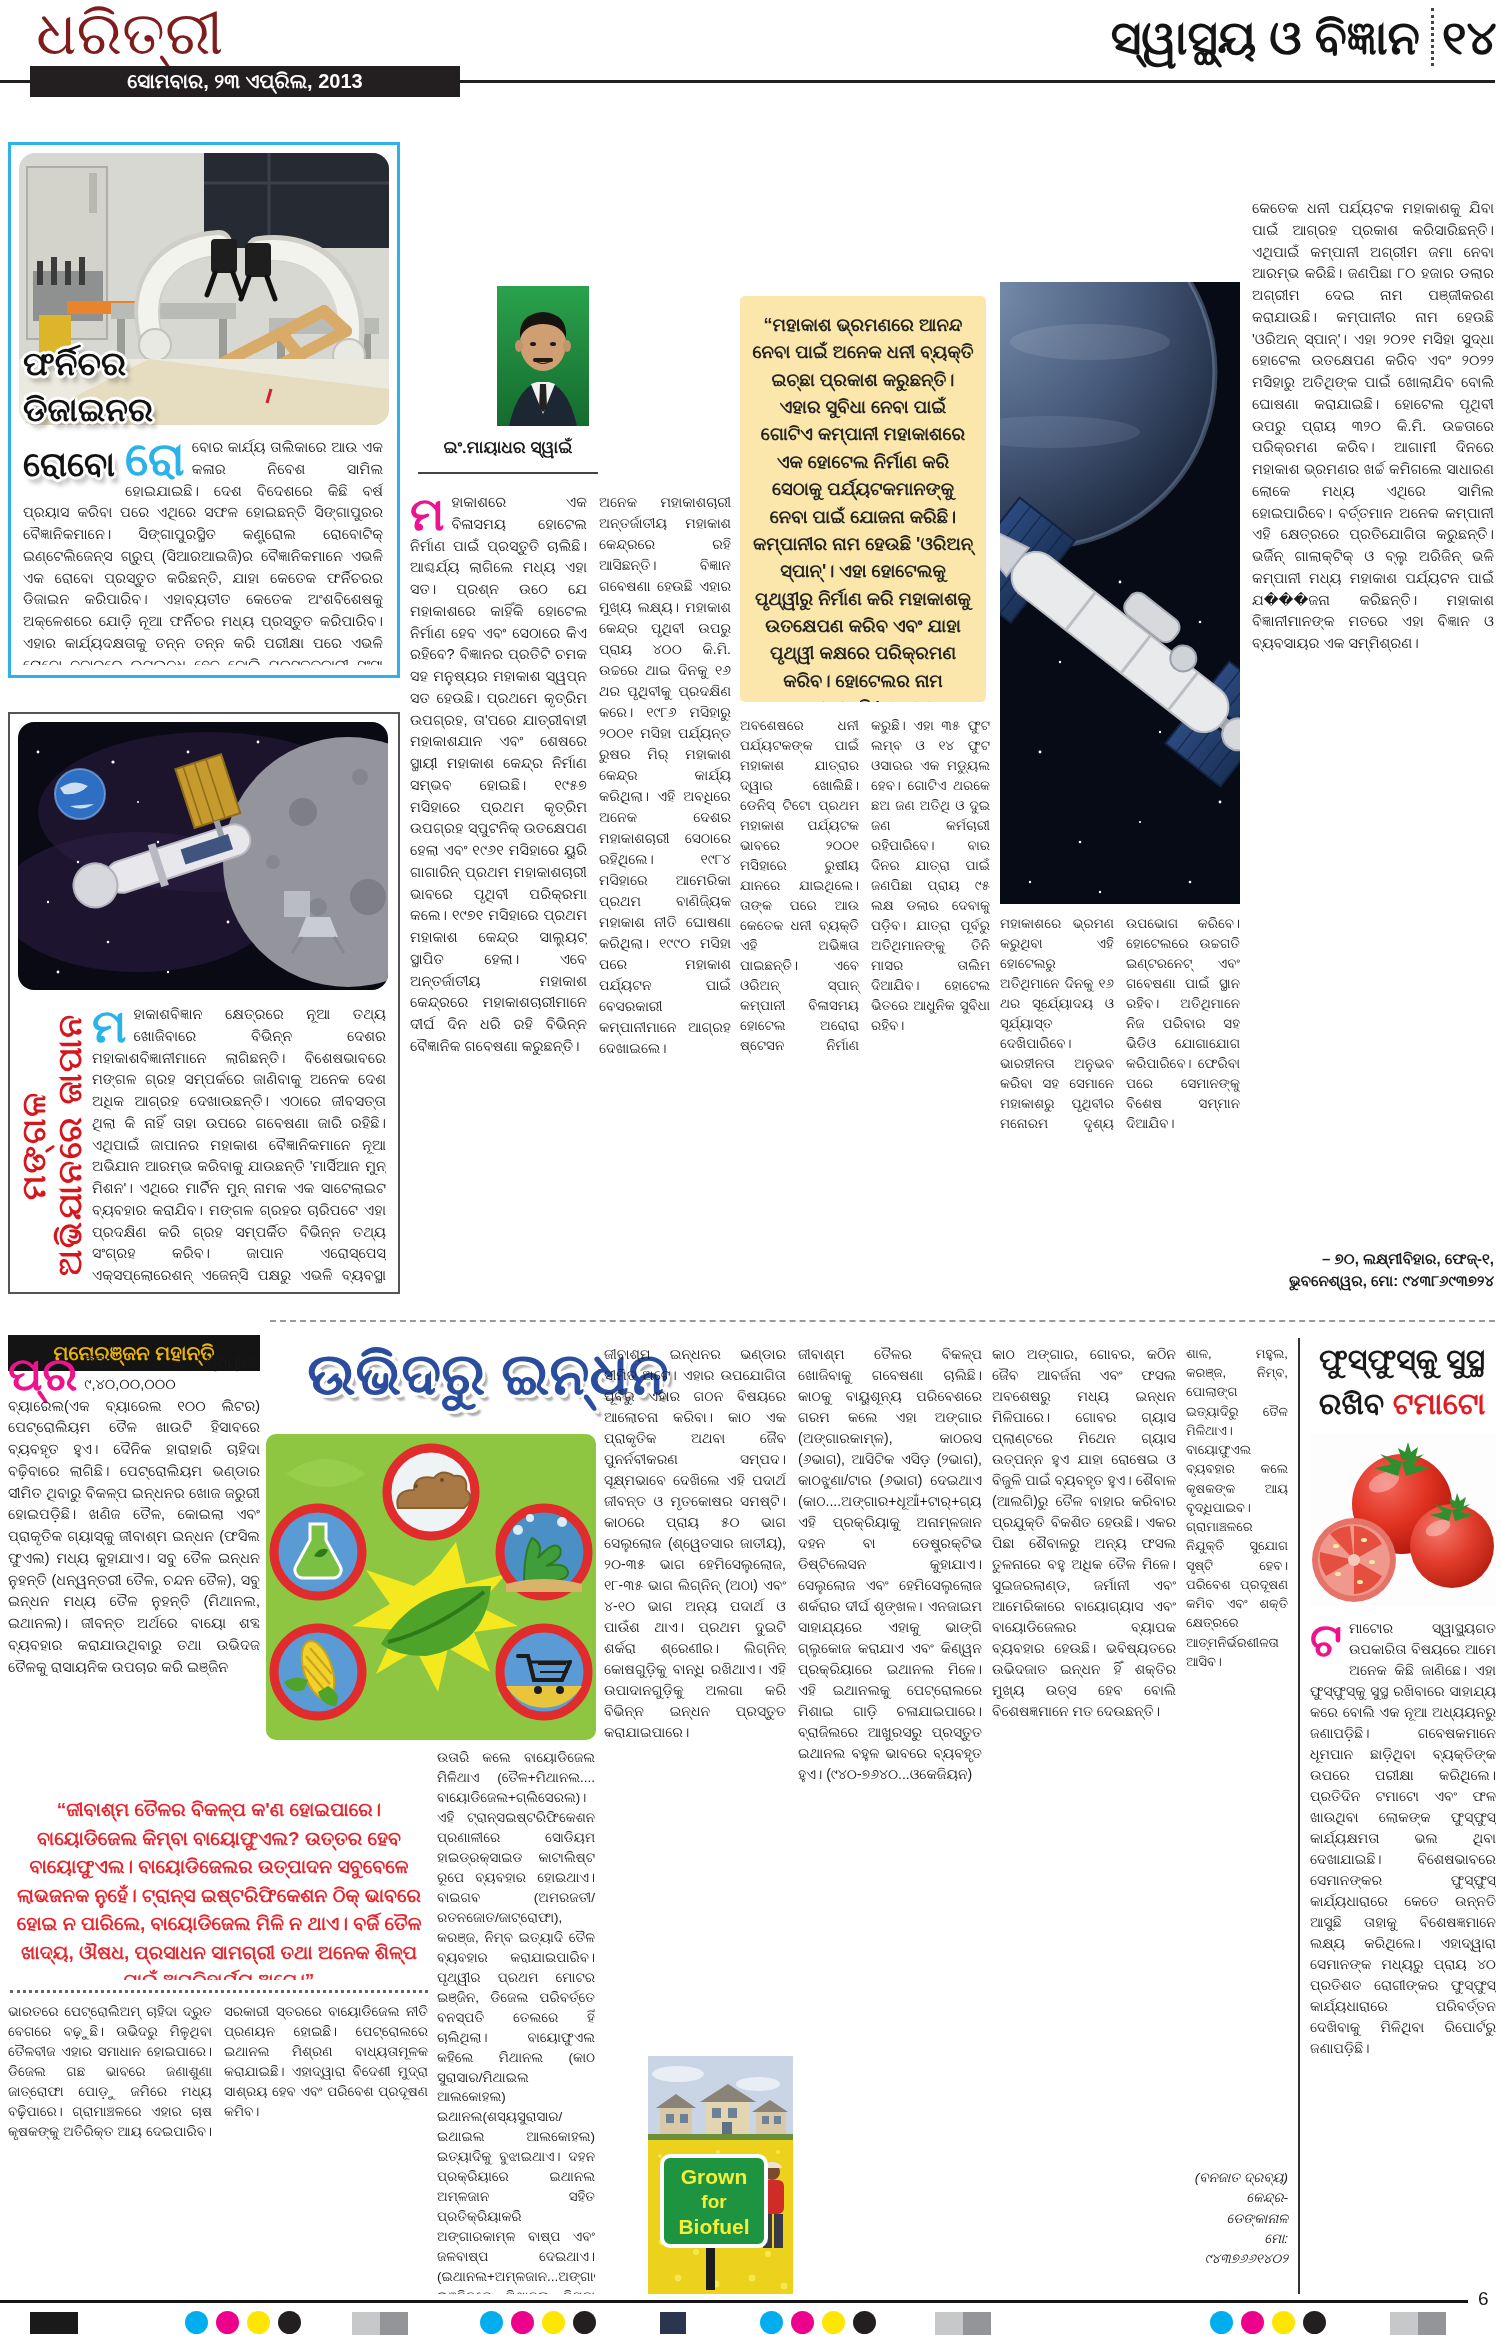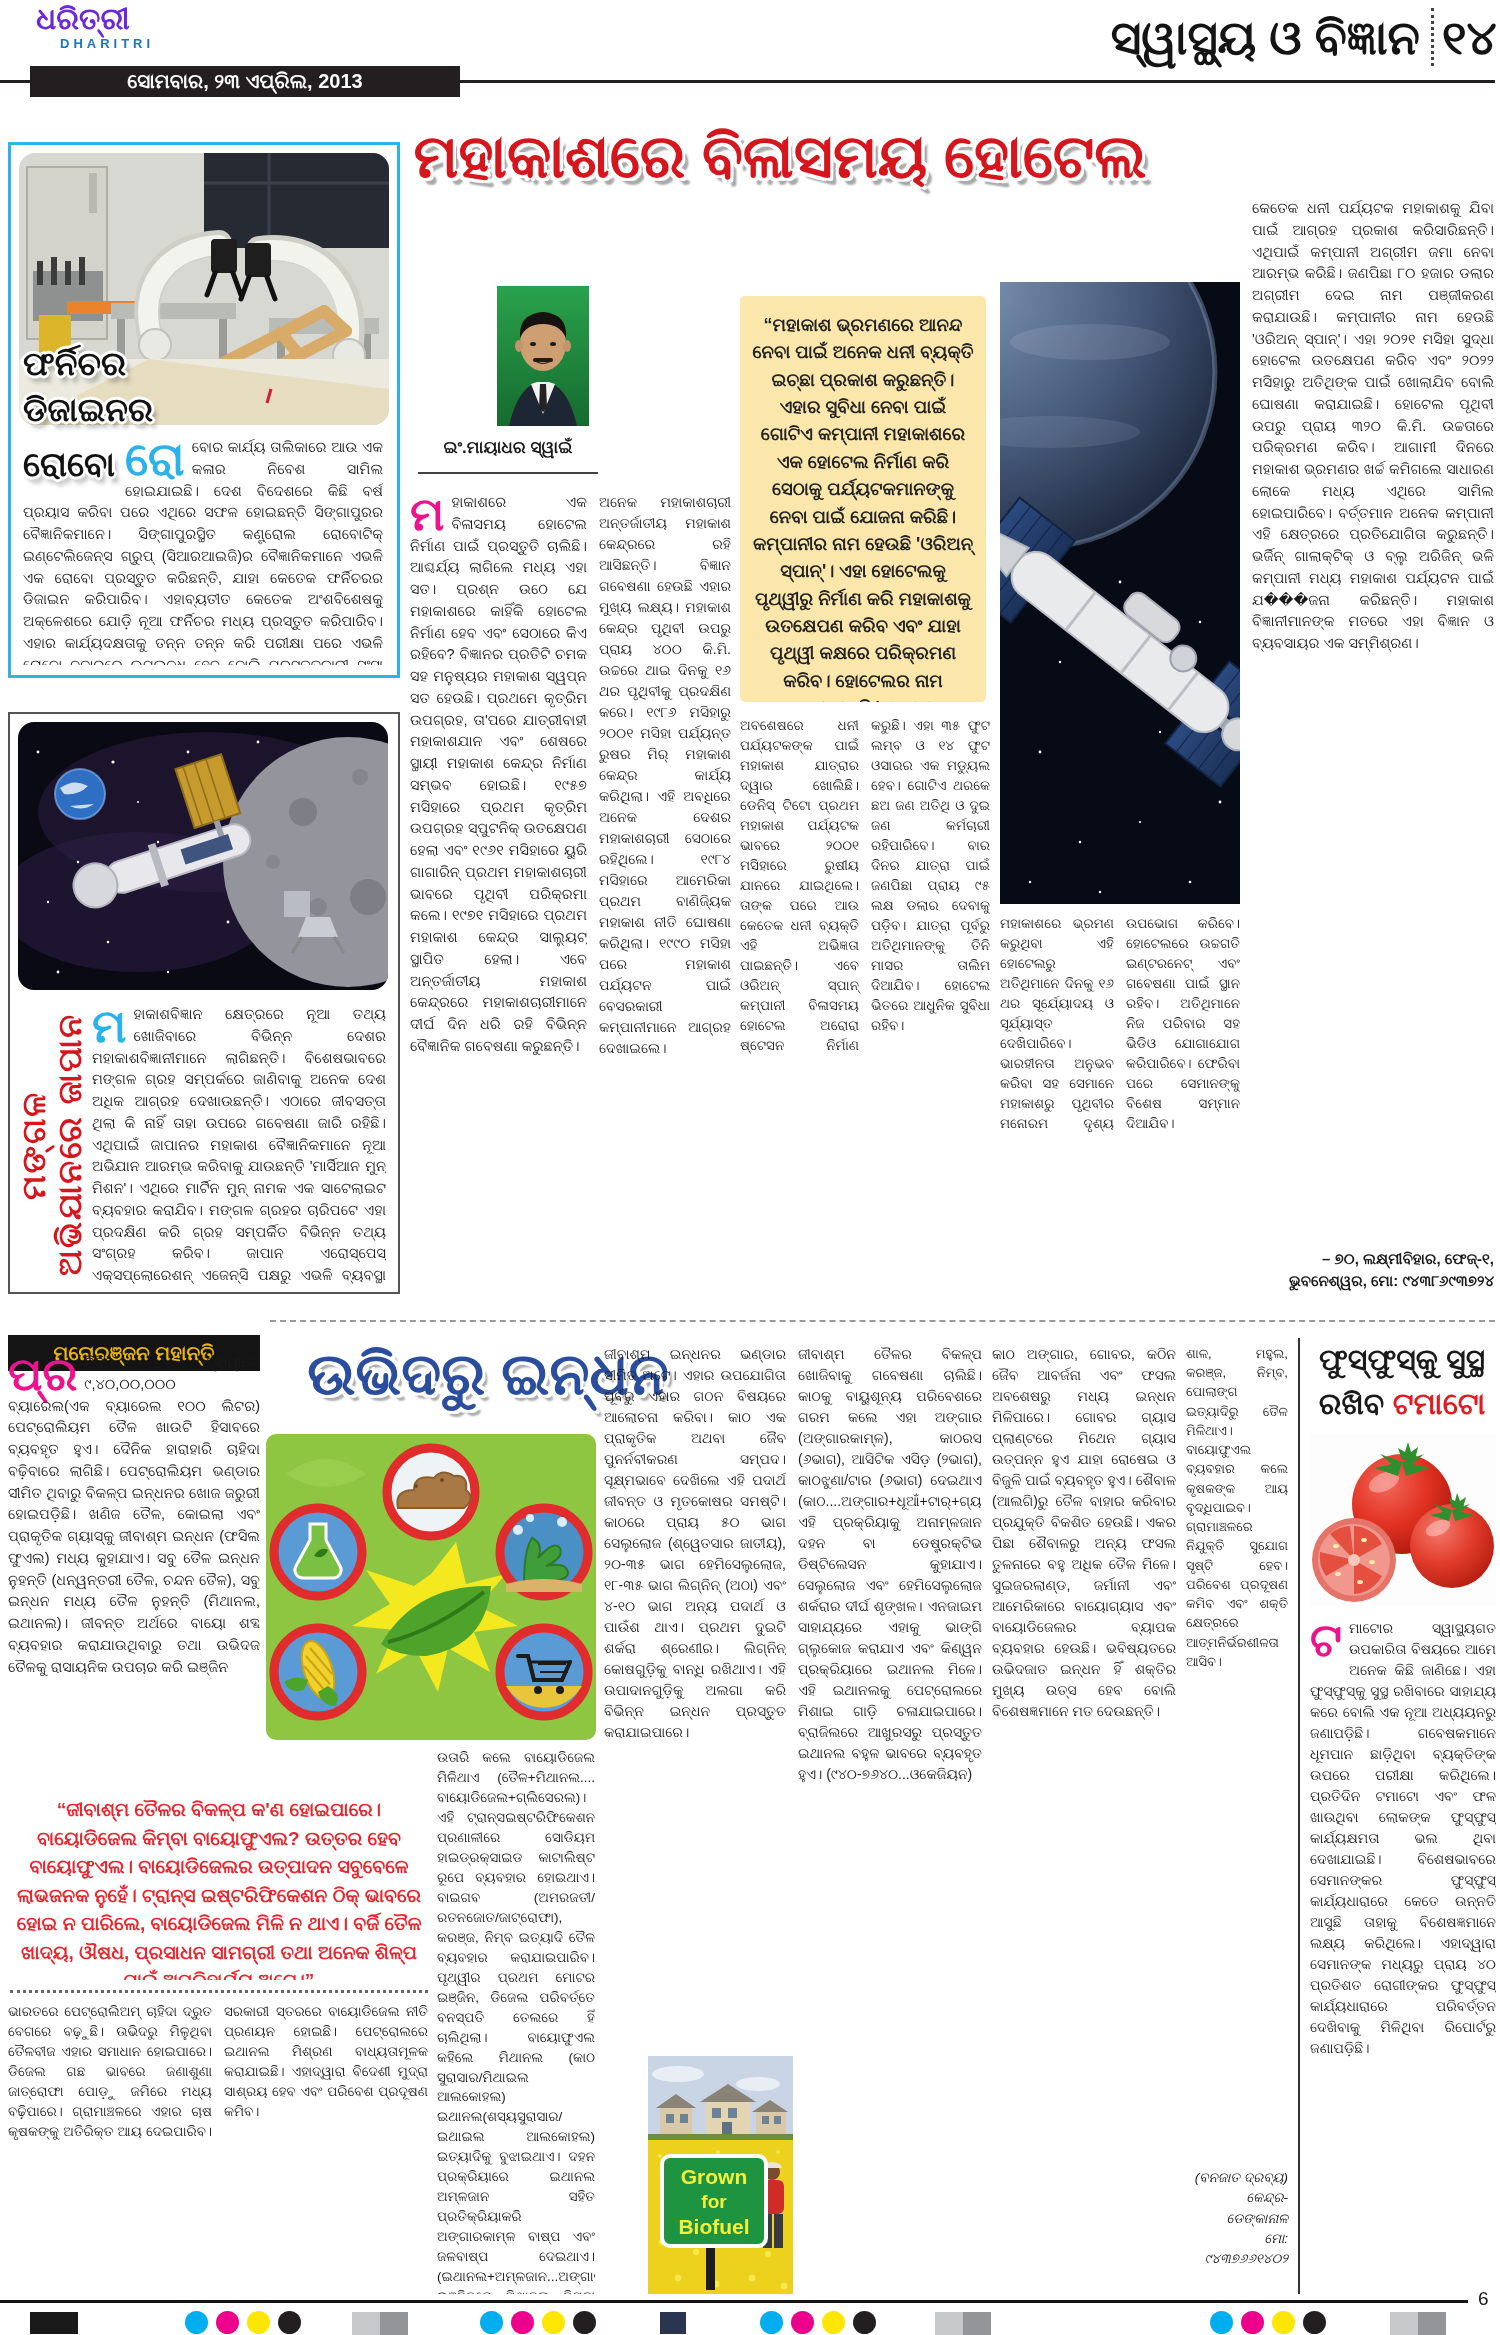--- a/index.html
+++ b/index.html
@@ -15,21 +15,21 @@
   .red-head{color:#d6161d;font-weight:bold;white-space:nowrap;
      text-shadow:-3px -3px 0 #fff,3px -3px 0 #fff,-3px 3px 0 #fff,3px 3px 0 #fff,6px 7px 2px rgba(110,110,110,.6);}
   .blue-head{color:#2b4d9e;font-weight:bold;white-space:nowrap;
      text-shadow:-3px -3px 0 #fff,3px -3px 0 #fff,-3px 3px 0 #fff,3px 3px 0 #fff,5px 6px 2px rgba(90,90,90,.5);}
   .vert{writing-mode:vertical-rl;transform:rotate(180deg);color:#d6161d;font-weight:bold;
         font-size:33px;line-height:1.08;letter-spacing:2px;}
   .date-bar{background:#231f20;color:#fff;font-weight:bold;font-size:20px;
             display:flex;align-items:center;justify-content:center;}
   .section-title{font-size:47px;font-weight:bold;color:#141414;text-align:right;}
   .pagenum{font-size:47px;font-weight:bold;color:#141414;}
-  .logo-odia{font-size:30px;font-weight:bold;color:#6d28d9;line-height:1;}
+  .logo-odia{font-size:60px;font-weight:normal;color:#7f1d1d;line-height:1;}
   .logo-latin{font-size:13px;font-weight:bold;color:#1b75bc;letter-spacing:4px;margin-top:2px;padding-left:24px;}
   .q-yellow{background:#fbe7ac;border-radius:5px;padding:16px 12px;font-weight:bold;
             font-size:18px;line-height:1.52;text-align:center;color:#242424;overflow:hidden;}
   .q-red{color:#e8262d;font-weight:bold;font-size:19px;line-height:1.5;text-align:center;overflow:hidden;}
   .byline-bar{background:#141414;color:#eab308;font-weight:bold;font-size:20px;
               display:flex;align-items:center;justify-content:center;margin-top:31px;}
   .author-name{font-weight:bold;font-size:17px;text-align:center;}
   .sig{font-weight:bold;font-size:15px;text-align:right;line-height:1.45;}
   .sig-italic{font-style:italic;font-weight:normal;font-size:13.5px;text-align:right;line-height:1.5;}
   .two-col{column-count:2;column-gap:12px;}
@@ -168,21 +168,20 @@
         </g>
       </g>
     </svg>
     <div class="abs vert" style="left:6px;top:292px;height:278px;width:68px;text-align:center;">ମଙ୍ଗଳ ଅଭିଯାନରେ ଜାପାନ</div>
     <div class="abs body-text" style="left:82px;top:290px;width:294px;height:280px;">
       <span class="dc blue">ମ</span>
       <span>ହାକାଶବିଜ୍ଞାନ କ୍ଷେତ୍ରରେ ନୂଆ ତଥ୍ୟ ଖୋଜିବାରେ ବିଭିନ୍ନ ଦେଶର ମହାକାଶବିଜ୍ଞାନୀମାନେ ଲାଗିଛନ୍ତି। ବିଶେଷଭାବରେ ମଙ୍ଗଳ ଗ୍ରହ ସମ୍ପର୍କରେ ଜାଣିବାକୁ ଅନେକ ଦେଶ ଅଧିକ ଆଗ୍ରହ ଦେଖାଉଛନ୍ତି। ଏଠାରେ ଜୀବସତ୍ତା ଥିଲା କି ନାହିଁ ତାହା ଉପରେ ଗବେଷଣା ଜାରି ରହିଛି। ଏଥିପାଇଁ ଜାପାନର ମହାକାଶ ବୈଜ୍ଞାନିକମାନେ ନୂଆ ଅଭିଯାନ ଆରମ୍ଭ କରିବାକୁ ଯାଉଛନ୍ତି 'ମାର୍ସିଆନ ମୁନ୍ ମିଶନ'। ଏଥିରେ ମାର୍ଟିନ ମୁନ୍ ନାମକ ଏକ ସାଟେଲାଇଟ ବ୍ୟବହାର କରାଯିବ। ମଙ୍ଗଳ ଗ୍ରହର ଚାରିପଟେ ଏହା ପ୍ରଦକ୍ଷିଣ କରି ଗ୍ରହ ସମ୍ପର୍କିତ ବିଭିନ୍ନ ତଥ୍ୟ ସଂଗ୍ରହ କରିବ। ଜାପାନ ଏରୋସ୍ପେସ୍ ଏକ୍ସପ୍ଲୋରେଶନ୍ ଏଜେନ୍ସି ପକ୍ଷରୁ ଏଭଳି ବ୍ୟବସ୍ଥା କରାଯାଉଛି। ଉପଗ୍ରହଟିକୁ ମଙ୍ଗଳ ଗ୍ରହର ଦୁଇ ଚନ୍ଦ୍ର ଫୋବସ୍ ଓ ଡିମସ୍ ନିକଟକୁ ପଠାଯିବ ଏବଂ ସେଠାରୁ ନମୁନା ସଂଗ୍ରହ କରି ୨୦୧୯ ମସିହା ସୁଦ୍ଧା ପୃଥିବୀକୁ ଫେରିବ ବୋଲି ଲକ୍ଷ୍ୟ ରଖାଯାଇଛି।</span>
     </div>
   </div>
 
-  <div class="abs red-head" style="left:410px;top:122px;width:740px;font-size:60px;text-align:center;">ମହାକାଶରେ ବିଳାସମୟ ହୋଟେଲ</div>
 
   <svg class="abs" style="left:497px;top:286px;" width="92" height="140" viewBox="0 0 92 140">
     <rect width="92" height="140" fill="#1f8f3e"></rect>
     <rect width="92" height="140" fill="url(#agrad)"></rect>
     <defs>
         <linearGradient id="agrad" x1="0" y1="0" x2="0" y2="1">
           <stop offset="0" stop-color="#2aa24c"></stop>
           <stop offset="1" stop-color="#156b2e"></stop>
         </linearGradient>
       </defs>

